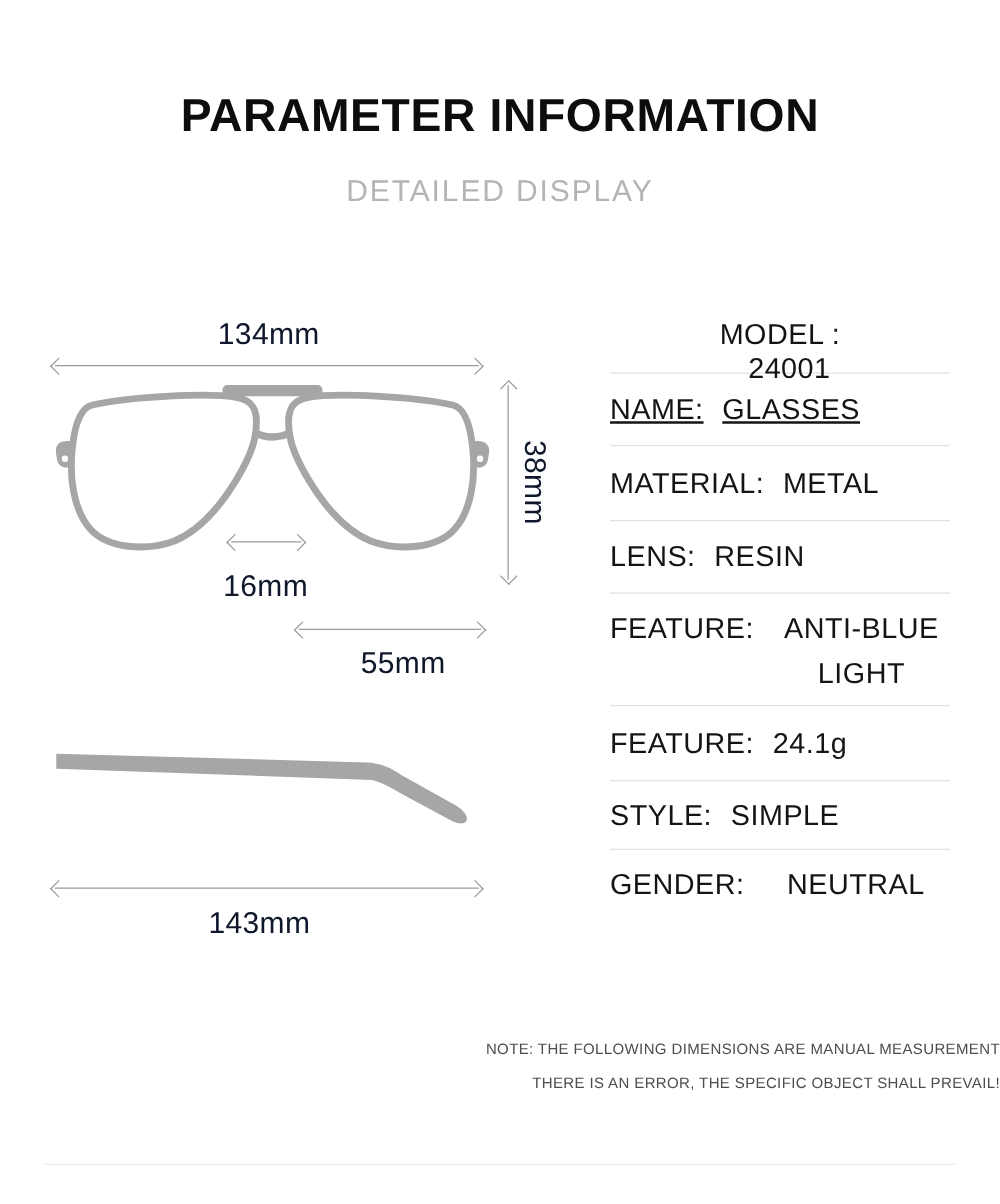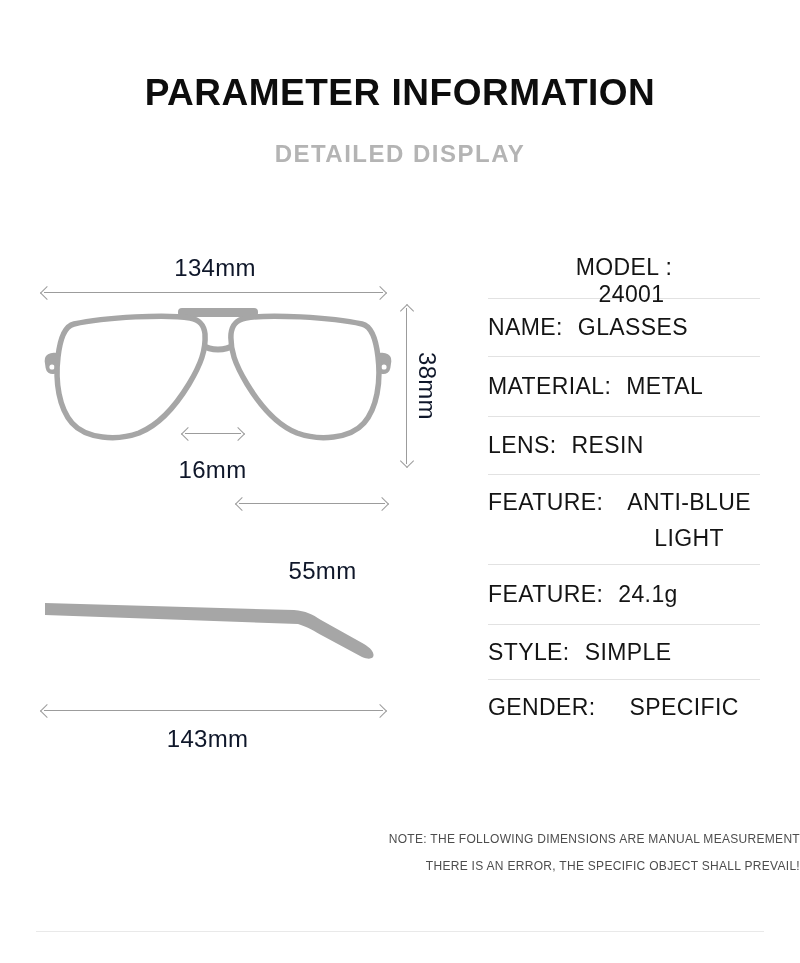--- a/index.html
+++ b/index.html
@@ -8,29 +8,29 @@
     font-family:"Liberation Sans", sans-serif; color:#151515; overflow:hidden;
   }
 
   
   .title {
     position:absolute; top:72px; left:0; width:800px; text-align:center;
     font-size:37px; font-weight:bold; letter-spacing:0.5px; color:#0d0d0d; margin:0;
   }
   .subtitle {
     position:absolute; top:140px; left:0; width:800px; text-align:center;
-    font-size:24px; font-weight:700; letter-spacing:1.5px; color:#b4b4b4;
+    font-size:24px; font-weight:400; letter-spacing:1.5px; color:#b4b4b4;
   }
 
   
   .dim-label { position:absolute; font-size:24px; color:#0f172a; letter-spacing:0.3px; }
   .lbl-134  { top:254px; left:120px; width:190px; text-align:center; }
   .lbl-38   { top:352px; left:413px; writing-mode:vertical-rl; }
   .lbl-16   { top:456px; left:150px; width:125px; text-align:center; }
-  .lbl-55   { top:517px; left:255px; width:135px; text-align:center;margin-top:40px; }
+  .lbl-55   { top:517px; left:255px; width:135px; text-align:center; }
   .lbl-143  { top:725px; left:140px; width:135px; text-align:center; }
 
   
   .dim-h { position:absolute; height:11px; }
   .dim-h .line { position:absolute; left:2px; right:2px; top:5px; height:1px; background:#9c9c9c; }
   .dim-h::before, .dim-h::after {
     content:""; position:absolute; top:1px; width:9px; height:9px;
   }
   .dim-h::before { left:0; border-left:1.3px solid #9c9c9c; border-bottom:1.3px solid #9c9c9c; transform:rotate(45deg); }
   .dim-h::after  { right:0; border-right:1.3px solid #9c9c9c; border-top:1.3px solid #9c9c9c; transform:rotate(45deg); }
@@ -54,21 +54,21 @@
   .side-view  { position:absolute; top:595px; left:42px; }
 
   
   .specs { position:absolute; top:254px; left:488px; width:272px; }
   .spec-row {
     display:flex; align-items:center; box-sizing:border-box;
     border-bottom:1px solid #e2e2e2; font-size:23px; letter-spacing:0.4px; color:#141414;
   }
   .spec-row .val { margin-left:15px; }
   .r0 { height:45px;flex-direction:column; }
-  .r1 { height:58px; }
+  .r1 { height:58px;text-decoration:underline; }
   .r2 { height:60px; }
   .r3 { height:58px; }
   .r4 { height:90px; align-items:flex-start; padding-top:9px; }
   .r4 .val { display:inline-block; width:150px; text-align:center; line-height:36px; }
   .r4 .lbl { line-height:36px; }
   .r5 { height:60px; }
   .r6 { height:55px; }
   .r7 { height:55px; border-bottom:none;gap:19px; }
 
   
@@ -158,21 +158,21 @@
     <div class="spec-row r5">
       <span class="lbl">FEATURE:</span>
       <span class="val">24.1g</span>
     </div>
     <div class="spec-row r6">
       <span class="lbl">STYLE:</span>
       <span class="val">SIMPLE</span>
     </div>
     <div class="spec-row r7">
       <span class="lbl">GENDER:</span>
-      <span class="val">SPECIFIC</span>
+      <span class="val">NEUTRAL</span>
     </div>
   </div>
 
   <div class="note">
     <div>NOTE: THE FOLLOWING DIMENSIONS ARE MANUAL MEASUREMENT</div>
     <div>THERE IS AN ERROR, THE SPECIFIC OBJECT SHALL PREVAIL!</div>
   </div>
 
   <div class="bottom-divider"></div>
 

